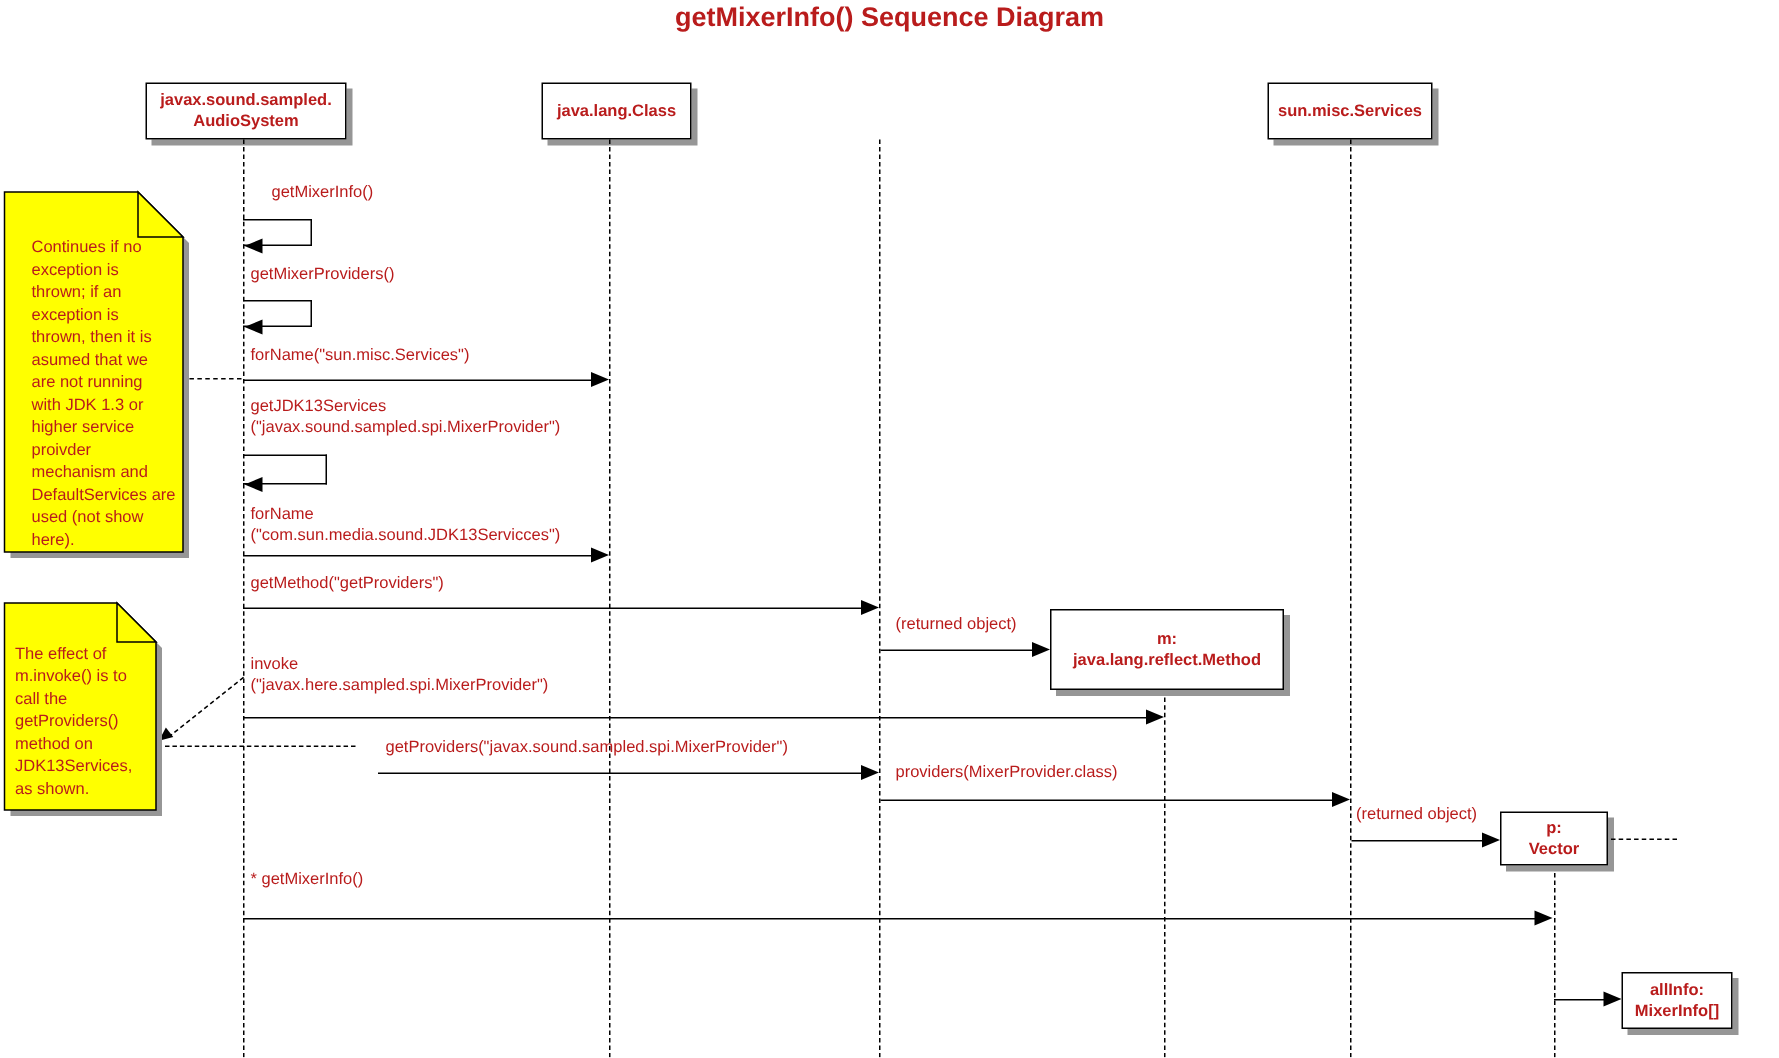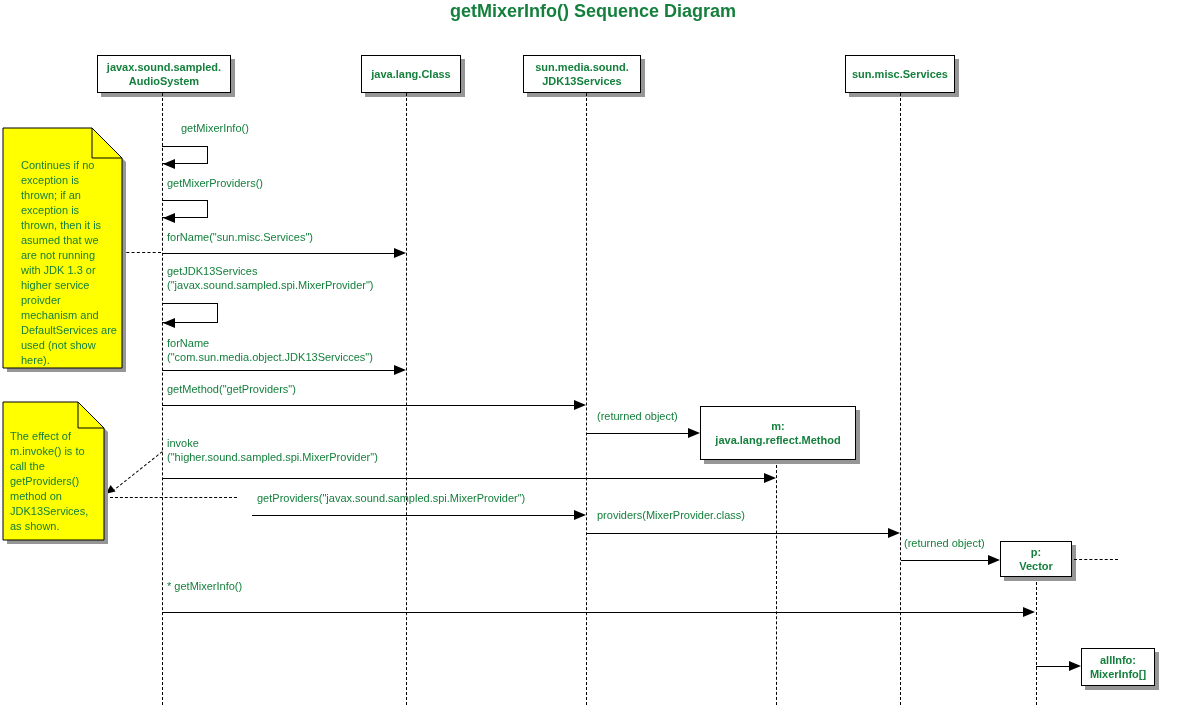--- a/index.html
+++ b/index.html
@@ -1,18 +1,18 @@
 <!DOCTYPE html>
 <html><head>
 <meta charset="utf-8">
 <style>
   html,body{margin:0;padding:0;background:#fff;}
   #canvas{
     position:relative;width:1186px;height:705px;background:#fff;overflow:hidden;
-    font-family:"Liberation Sans",sans-serif;color:#15803d;
+    font-family:"Liberation Sans",sans-serif;color:#b91c1c;
   }
   .title{
     position:absolute;top:1px;left:0;width:100%;text-align:center;
     font-size:18px;font-weight:bold;letter-spacing:0px;
   }
   .pbox{
     position:absolute;background:#fff;border:1px solid #000;
     box-shadow:4px 4px 0 0 #969696;
     display:flex;align-items:center;justify-content:center;
     font-size:11px;font-weight:bold;text-align:center;line-height:14px;
@@ -60,22 +60,20 @@
 </head>
 <body>
 
 <div id="canvas">
 
   <div class="title">getMixerInfo() Sequence Diagram</div>
 
   <div class="pbox" style="left:361px;top:55px;width:100px;height:38px">java.lang.Class</div>
   <div class="pbox" style="left:97px;top:55px;width:134px;height:38px">javax.sound.sampled.
 AudioSystem</div>
-  <div class="pbox" style="left:523px;top:55px;width:118px;height:38px">sun.media.sound.
-JDK13Services</div>
   <div class="pbox" style="left:845px;top:55px;width:110px;height:38px">sun.misc.Services</div>
 
   <div class="lifeline" style="left:162px;top:93px;height:612px"></div>
   <div class="lifeline" style="left:406px;top:93px;height:612px"></div>
   <div class="lifeline" style="left:586px;top:93px;height:612px"></div>
   <div class="lifeline" style="left:900px;top:93px;height:612px"></div>
   <div class="lifeline" style="left:776px;top:460px;height:245px"></div>
   <div class="lifeline" style="left:1036px;top:577px;height:128px"></div>
 
   <div class="mlabel" style="left:181px;top:121px">getMixerInfo()</div>
@@ -89,37 +87,37 @@
   <div class="mlabel" style="left:167px;top:230px">forName("sun.misc.Services")</div>
   <div class="mline" style="left:162px;top:253px;width:233px"></div>
   <div class="ah-right" style="left:394px;top:248px"></div>
 
   <div class="mlabel" style="left:167px;top:264px">getJDK13Services
 ("javax.sound.sampled.spi.MixerProvider")</div>
   <div class="selfloop" style="left:162px;top:303px;width:56px;height:20px"></div>
   <div class="ah-left" style="left:163px;top:318px"></div>
 
   <div class="mlabel" style="left:167px;top:336px">forName
-("com.sun.media.object.JDK13Servicces")</div>
+("com.sun.media.sound.JDK13Servicces")</div>
   <div class="mline" style="left:162px;top:370px;width:233px"></div>
   <div class="ah-right" style="left:394px;top:365px"></div>
 
   <div class="mlabel" style="left:167px;top:382px">getMethod("getProviders")</div>
   <div class="mline" style="left:162px;top:405px;width:413px"></div>
   <div class="ah-right" style="left:574px;top:400px"></div>
 
   <div class="mlabel" style="left:597px;top:409px">(returned object)</div>
   <div class="mline" style="left:587px;top:433px;width:102px"></div>
   <div class="ah-right" style="left:688px;top:428px"></div>
 
   <div class="obox" style="left:700px;top:406px;width:156px;height:54px">m:
 java.lang.reflect.Method</div>
 
   <div class="mlabel" style="left:167px;top:436px">invoke
-("higher.sound.sampled.spi.MixerProvider")</div>
+("javax.here.sampled.spi.MixerProvider")</div>
   <div class="mline" style="left:162px;top:478px;width:603px"></div>
   <div class="ah-right" style="left:764px;top:473px"></div>
 
   <div class="mlabel" style="left:257px;top:491px">getProviders("javax.sound.sampled.spi.MixerProvider")</div>
   <div class="mline" style="left:252px;top:515px;width:323px"></div>
   <div class="ah-right" style="left:574px;top:510px"></div>
 
   <div class="mlabel" style="left:597px;top:508px">providers(MixerProvider.class)</div>
   <div class="mline" style="left:587px;top:533px;width:302px"></div>
   <div class="ah-right" style="left:888px;top:528px"></div>

